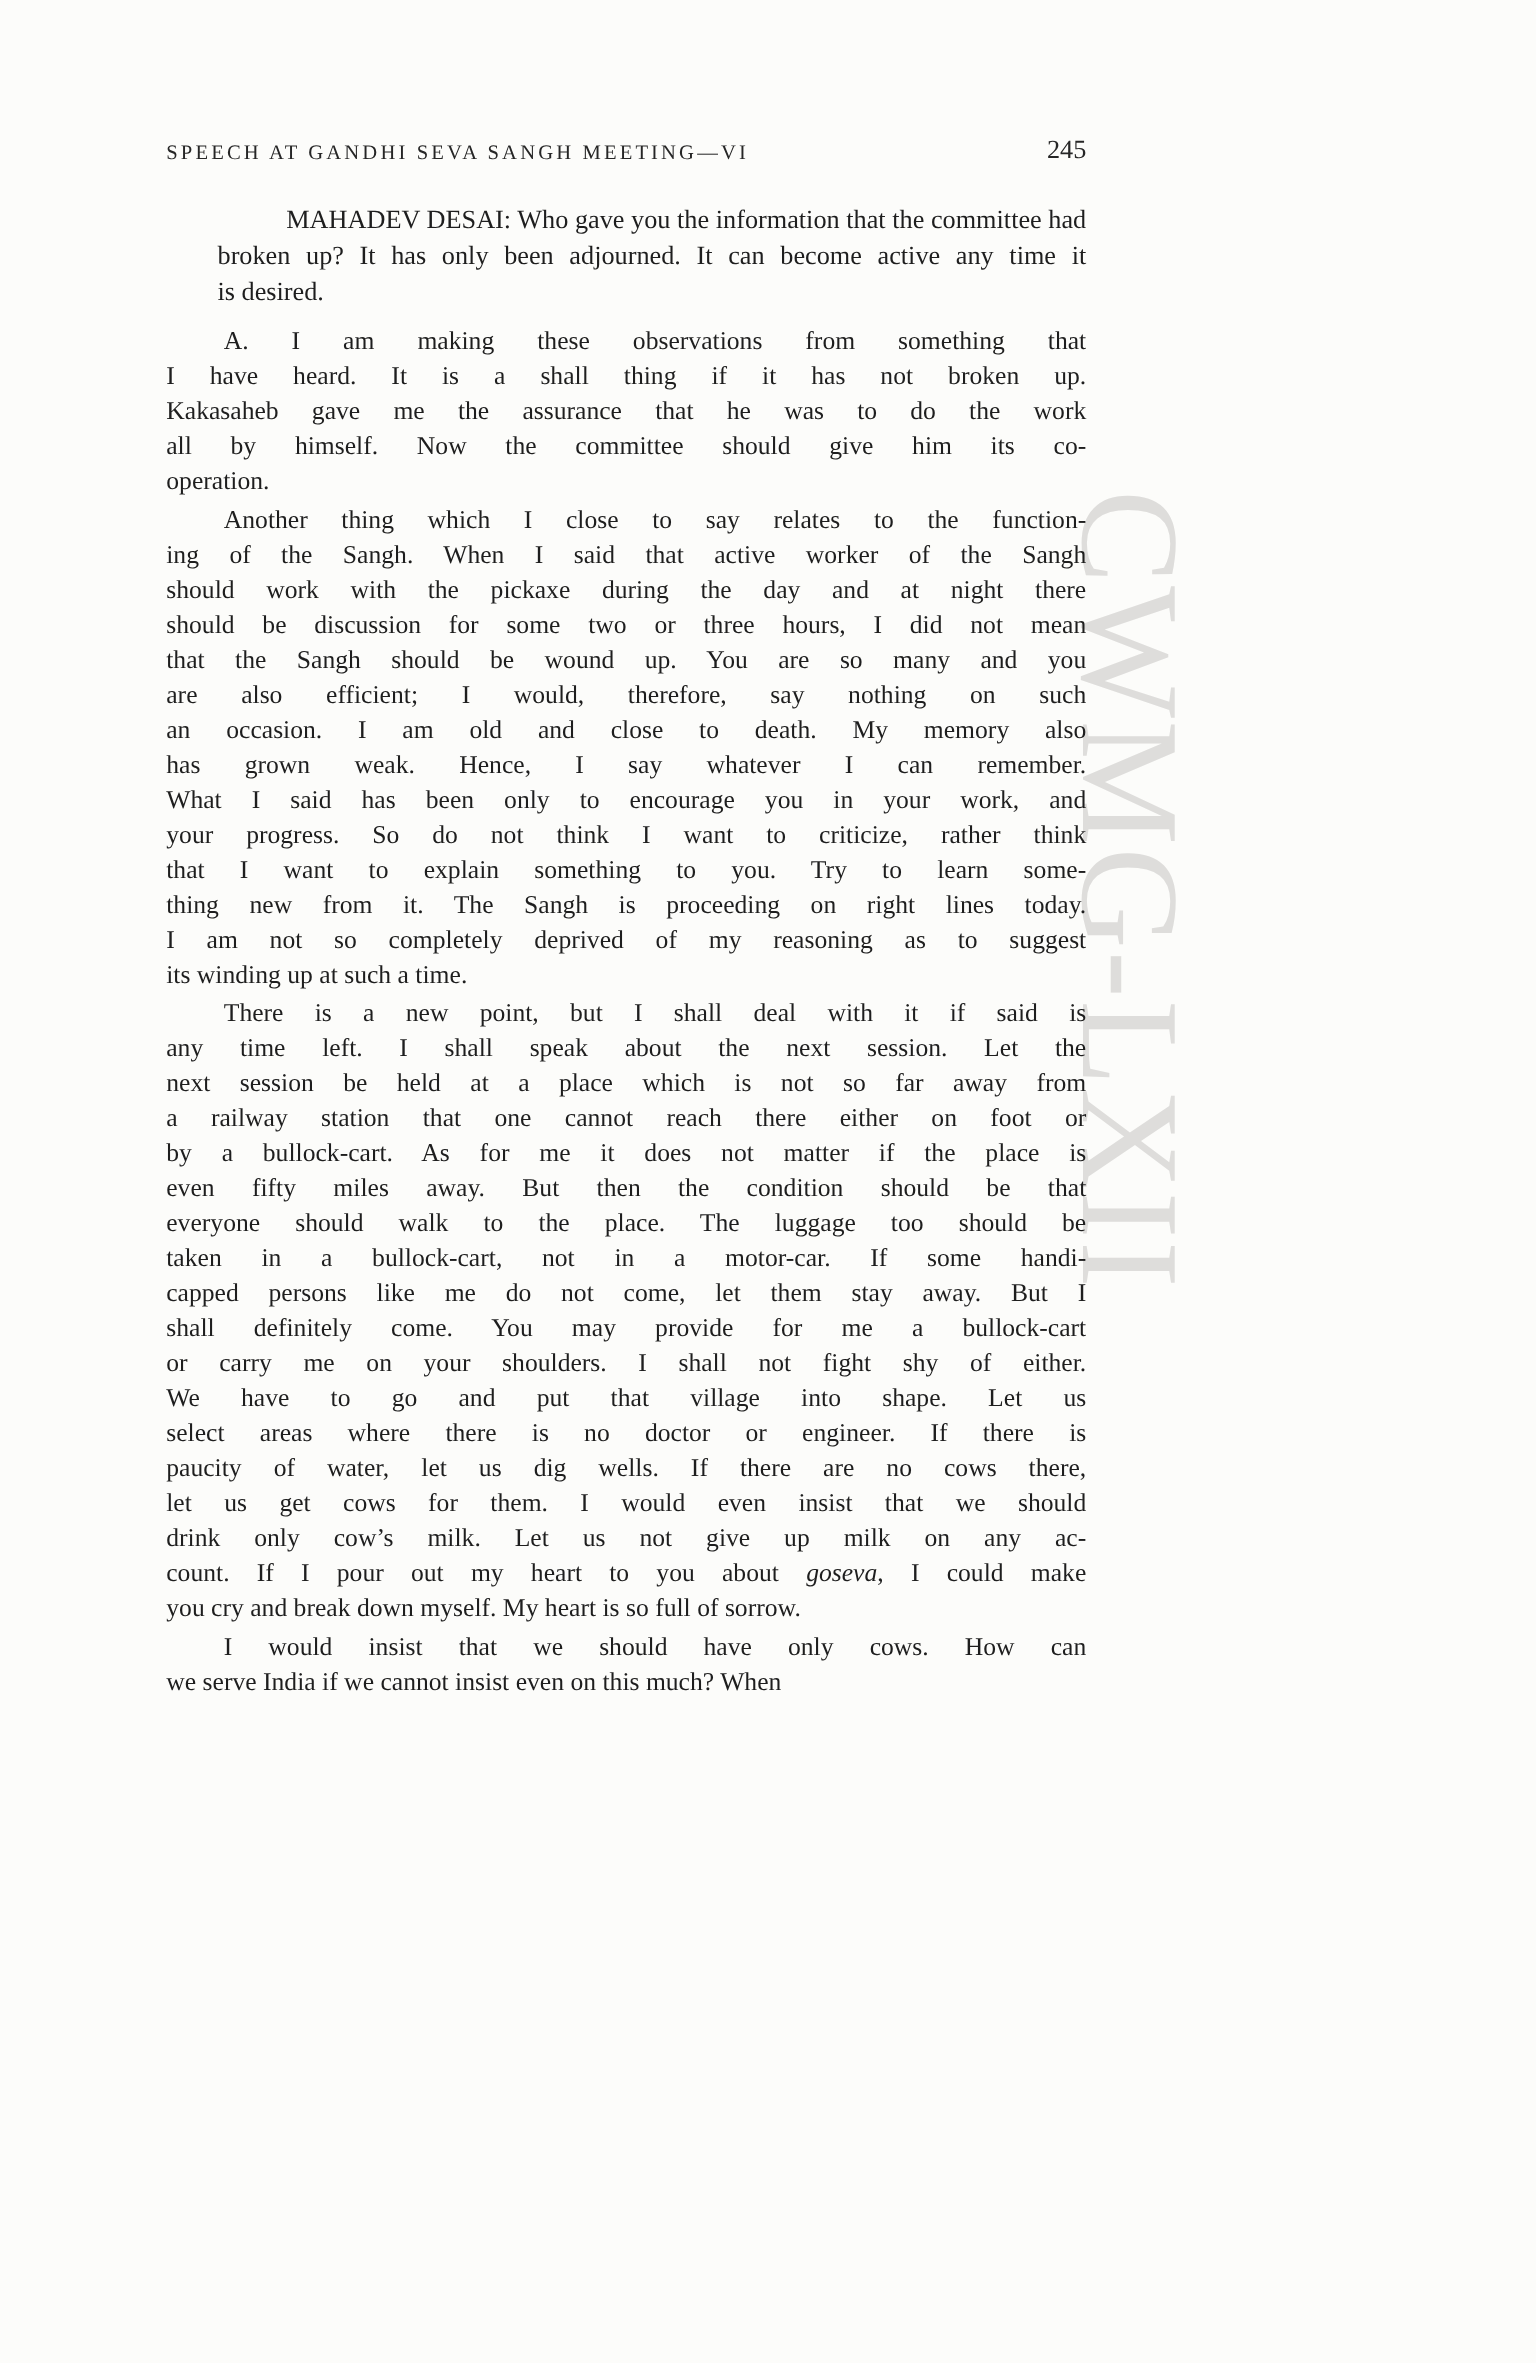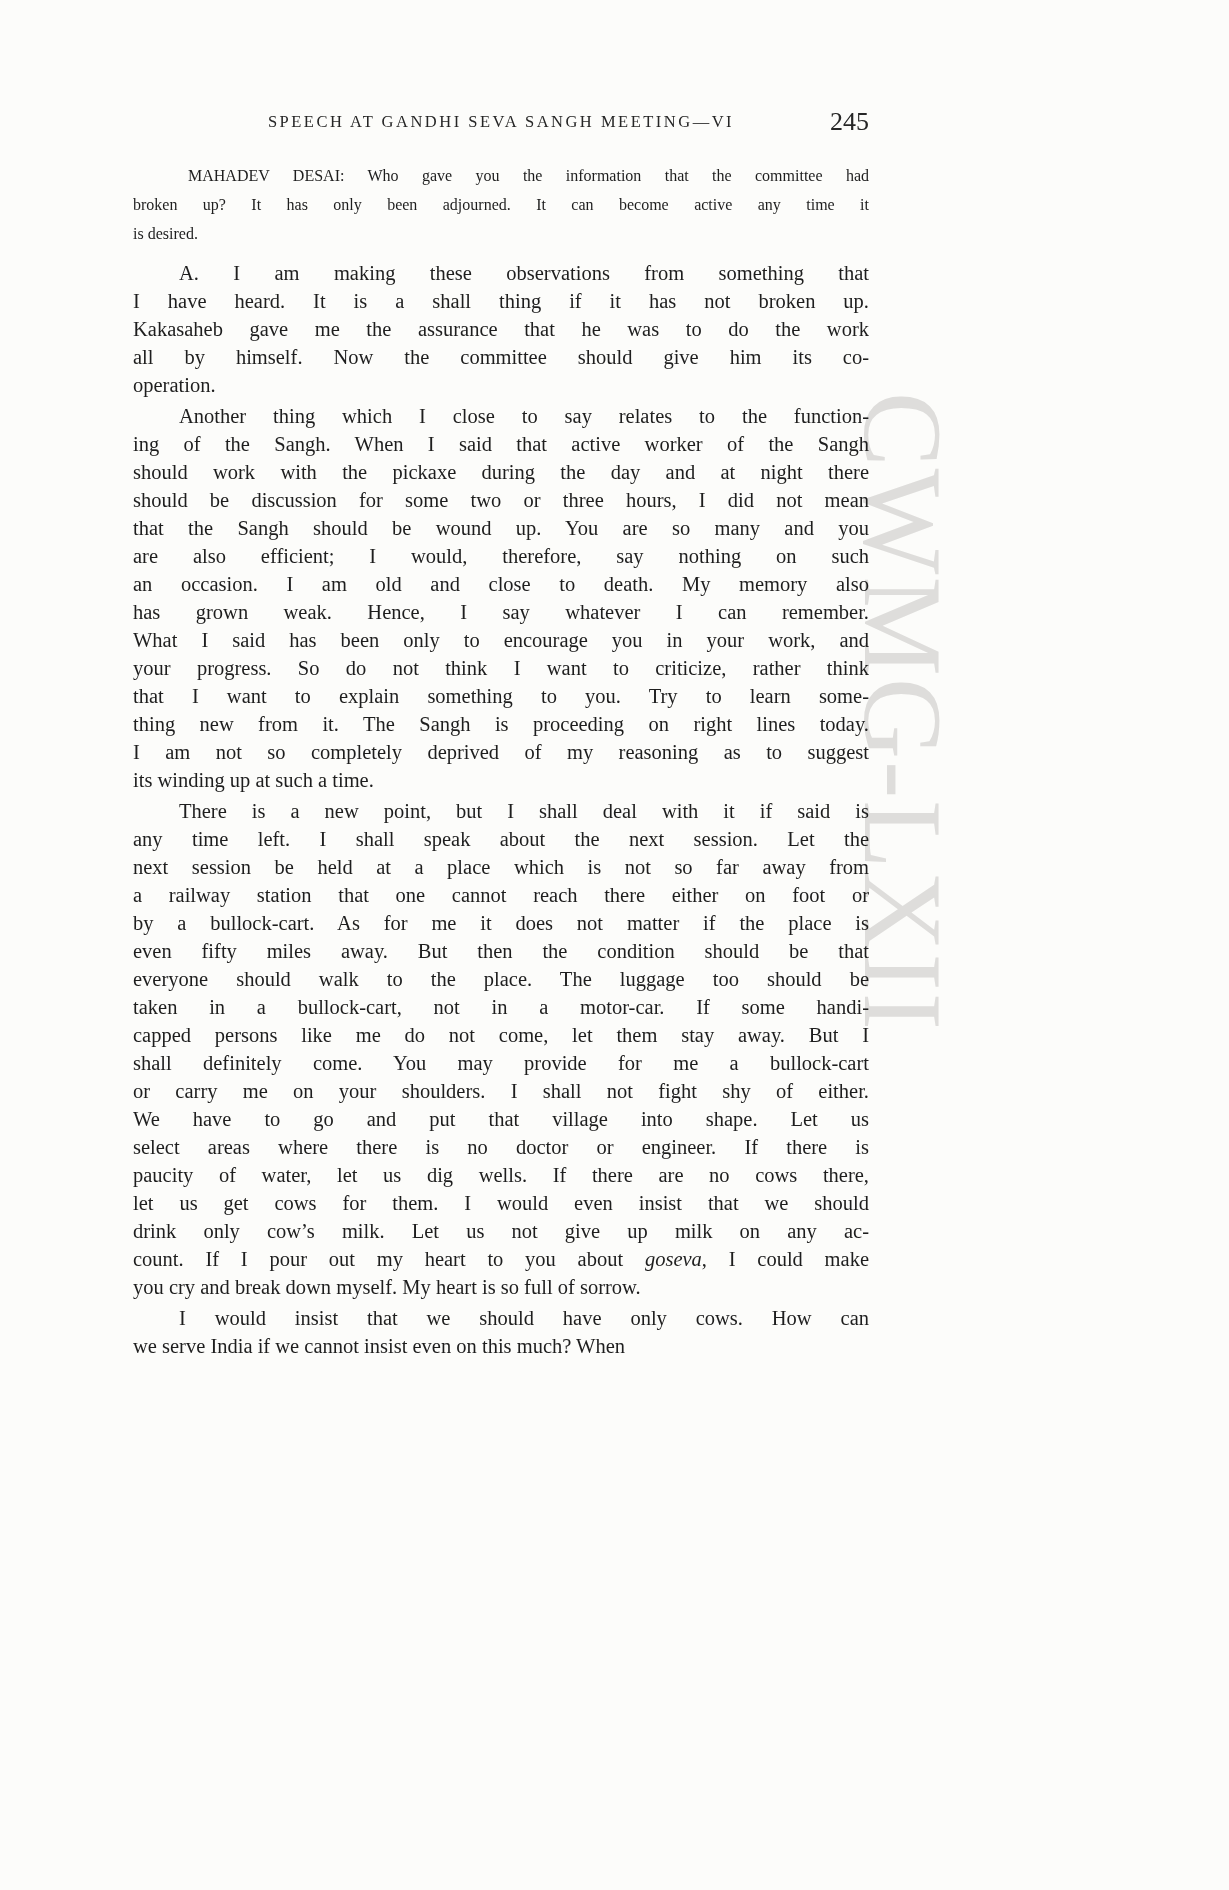--- a/index.html
+++ b/index.html
@@ -34,38 +34,38 @@
     z-index: 1;
   }
   .header {
     position: relative;
     height: 30px;
     margin-bottom: 24px;
   }
   .header-title {
     position: absolute;
     left: 0; right: 0;
-    text-align: center;
     font-size: 16.5px;
     letter-spacing: 2.5px;
     color: #262626;
     padding-top: 5px;
   }
   .page-number {
     position: absolute;
     right: 0;
     top: 0;
-    font-size: 26px;
+    font-size: 21px;
     color: #262626;
   }
   .paragraph { position: relative; }
   .paragraph.intro {
-    font-size: 16px;
+    font-size: 21px;
     line-height: 29px;
     margin-bottom: 11px;
+    margin-left: 41px;
   }
   .paragraph.intro .line.first { text-indent: 55px; }
   .paragraph.body {
     font-size: 20.5px;
     line-height: 28px;
     margin-top: 3px;
   }
   .paragraph.body .line.first { text-indent: 46px; }
   .line {
     text-align: justify;

